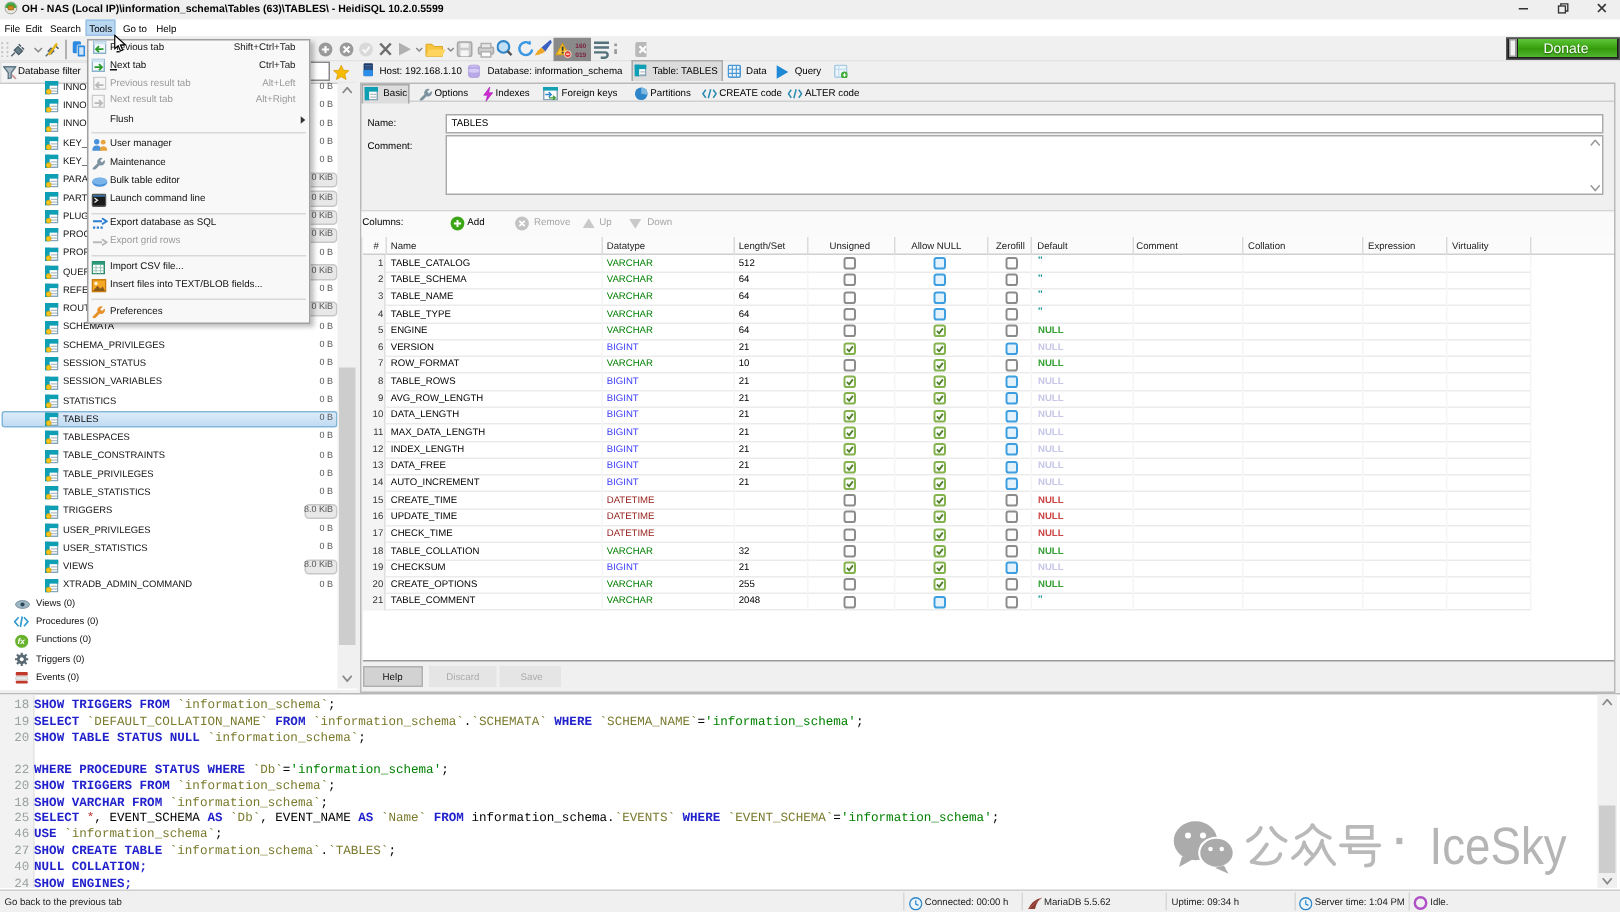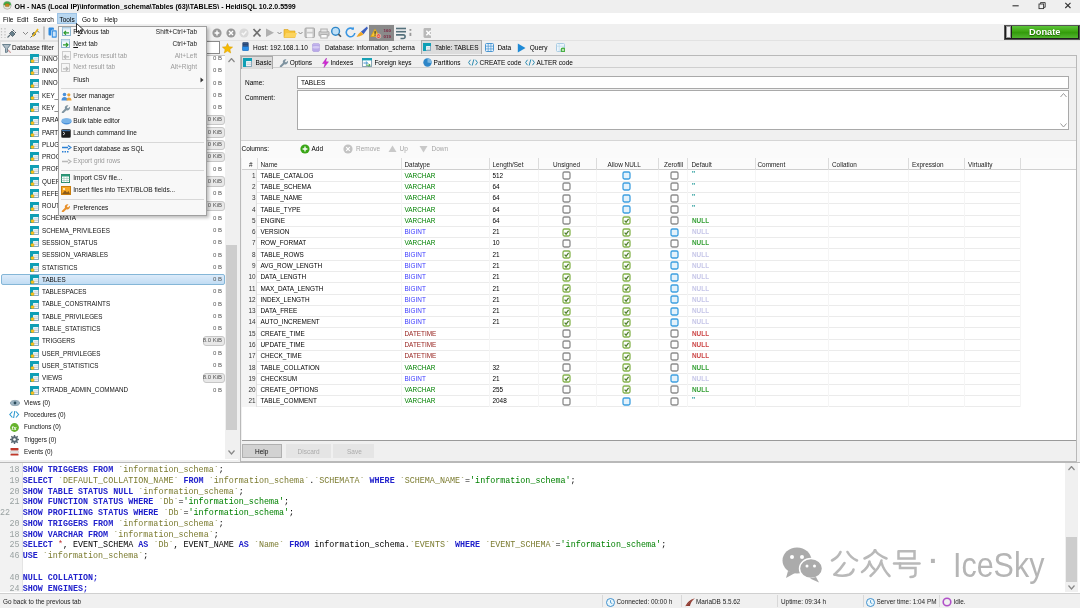--- a/index.html
+++ b/index.html
@@ -109,21 +109,21 @@
         <rect x="78.5" y="7.8" width="1.8" height="3.2"></rect>
       </g>
       <g transform="translate(92.5,3)">
         <rect x="0" y="0" width="10" height="10" rx="1.4" fill="#b9b9b9"></rect>
         <path d="M2.8 2.8 L7.2 7.2 M7.2 2.8 L2.8 7.2" stroke="#fff" stroke-width="1.5"></path>
       </g>
     </svg>
 <div style="position:absolute;left:1004px;top:24.5px;width:76px;height:15px;background:#1c1c1c;border:1px solid #555;"></div>
 <div style="position:absolute;left:1005.5px;top:26px;width:5px;height:12px;background:#f2f2f2;border:1px solid #999;"></div>
 <div style="position:absolute;left:1012px;top:26px;width:66px;height:12px;background:linear-gradient(180deg,#5cc63a,#3da512 45%,#349c0c 55%,#52b52f);"></div>
-<div style="position:absolute;left:1029px;top:27px;font-size:9.3px;color:#fff;font-weight:bold;white-space:nowrap;text-shadow:0 1px 1px #1a5a00;text-align:center;">Donate</div>
+<div style="position:absolute;left:1029px;top:27px;font-size:9.3px;color:#fff;font-weight:normal;white-space:nowrap;text-shadow:0 1px 1px #1a5a00;text-align:center;">Donate</div>
 <div style="position:absolute;left:0;top:41px;width:1080px;height:13.5px;background:#f0f0f0;"></div>
 <div style="position:absolute;left:0;top:41px;width:113px;height:13.5px;background:#f4f4f4;border:1px solid #e2e2e2;border-bottom:none;"></div>
 <svg style="position:absolute;left:2px;top:43.5px;" width="9" height="9" viewBox="0 0 9 9">
       <path d="M0.5 0.5 L8.5 0.5 L5.5 4.5 L5.5 8 L3.5 8.5 L3.5 4.5 Z" fill="#aebcc6" stroke="#5f7886" stroke-width="0.9"></path>
       <path d="M6 6 L8.8 8.8" stroke="#c99" stroke-width="1.2"></path>
     </svg>
 <div style="position:absolute;left:12px;top:44.4px;font-size:6.5px;color:#000;font-weight:normal;white-space:nowrap;">Database filter</div>
 <div style="position:absolute;left:206px;top:41px;width:14px;height:12.5px;background:#fff;border:1px solid #8a8a8a;"></div>
 <svg style="position:absolute;left:222px;top:42.5px;" width="11" height="11" viewBox="0 0 11 11">
       <path d="M5.5 0.5 L7 3.8 L10.6 4.1 L7.9 6.5 L8.7 10 L5.5 8.1 L2.3 10 L3.1 6.5 L0.4 4.1 L4 3.8 Z" fill="#f6bb00" stroke="#d89c00" stroke-width="0.5"></path>
@@ -945,26 +945,26 @@
 <div style="position:absolute;left:255px;top:447.5px;font-size:6.5px;color:#111;font-weight:normal;white-space:nowrap;">Help</div>
 <div style="position:absolute;left:286.3px;top:443.7px;width:44.4px;height:14.1px;background:#e5e5e5;"></div>
 <div style="position:absolute;left:297.5px;top:447.5px;font-size:6.5px;color:#ababab;font-weight:normal;white-space:nowrap;">Discard</div>
 <div style="position:absolute;left:333.3px;top:443.7px;width:41px;height:14.1px;background:#e5e5e5;"></div>
 <div style="position:absolute;left:347px;top:447.5px;font-size:6.5px;color:#ababab;font-weight:normal;white-space:nowrap;">Save</div>
 <div style="position:absolute;left:0;top:462px;width:1080px;height:131px;background:#fff;border-top:1px solid #b9b9b9;"></div>
 <div style="position:absolute;left:0;top:463px;width:22.5px;height:129px;background:#f2f2f2;border-right:1px solid #e4e4e4;"></div>
 <div class="mono" style="position:absolute;left:0;top:464.9px;font-size:8.4px;white-space:nowrap;"><span style="display:inline-block;width:19.5px;text-align:right;color:#9aa2a2">18</span><span style="margin-left:3.2px"><b style="color:#2222cc">SHOW TRIGGERS FROM</b> <span style="color:#7a7a2e">`information_schema`</span>;</span></div>
 <div class="mono" style="position:absolute;left:0;top:475.7px;font-size:8.4px;white-space:nowrap;"><span style="display:inline-block;width:19.5px;text-align:right;color:#9aa2a2">19</span><span style="margin-left:3.2px"><b style="color:#2222cc">SELECT</b> <span style="color:#7a7a2e">`DEFAULT_COLLATION_NAME`</span> <b style="color:#2222cc">FROM</b> <span style="color:#7a7a2e">`information_schema`</span>.<span style="color:#7a7a2e">`SCHEMATA`</span> <b style="color:#2222cc">WHERE</b> <span style="color:#7a7a2e">`SCHEMA_NAME`</span>=<span style="color:#008000">'information_schema'</span>;</span></div>
 <div class="mono" style="position:absolute;left:0;top:486.5px;font-size:8.4px;white-space:nowrap;"><span style="display:inline-block;width:19.5px;text-align:right;color:#9aa2a2">20</span><span style="margin-left:3.2px"><b style="color:#2222cc">SHOW TABLE STATUS NULL</b> <span style="color:#7a7a2e">`information_schema`</span>;</span></div>
-<div class="mono" style="position:absolute;left:0;top:497.2px;font-size:8.4px;white-space:nowrap;"><span style="display:inline-block;width:19.5px;text-align:right;color:#9aa2a2">21</span><span style="margin-left:3.2px"><b style="color:#2222cc">SHOW FUNCTION STATUS WHERE</b> <span style="color:#7a7a2e">`Db`</span>=<span style="color:#008000">'information_schema'</span>;</span></div>
-<div class="mono" style="position:absolute;left:0;top:508.0px;font-size:8.4px;white-space:nowrap;"><span style="display:inline-block;width:19.5px;color:#9aa2a2">22</span><span style="margin-left:3.2px"><b style="color:#2222cc">SHOW PROFILING STATUS WHERE</b> <span style="color:#7a7a2e">`Db`</span>=<span style="color:#008000">'information_schema'</span>;</span></div>
+<div class="mono" style="position:absolute;left:0;top:508.0px;font-size:8.4px;white-space:nowrap;"><span style="display:inline-block;width:19.5px;text-align:right;color:#9aa2a2">22</span><span style="margin-left:3.2px"><b style="color:#2222cc">WHERE PROCEDURE STATUS WHERE</b> <span style="color:#7a7a2e">`Db`</span>=<span style="color:#008000">'information_schema'</span>;</span></div>
 <div class="mono" style="position:absolute;left:0;top:518.8px;font-size:8.4px;white-space:nowrap;"><span style="display:inline-block;width:19.5px;text-align:right;color:#9aa2a2">20</span><span style="margin-left:3.2px"><b style="color:#2222cc">SHOW TRIGGERS FROM</b> <span style="color:#7a7a2e">`information_schema`</span>;</span></div>
 <div class="mono" style="position:absolute;left:0;top:529.6px;font-size:8.4px;white-space:nowrap;"><span style="display:inline-block;width:19.5px;text-align:right;color:#9aa2a2">18</span><span style="margin-left:3.2px"><b style="color:#2222cc">SHOW VARCHAR FROM</b> <span style="color:#7a7a2e">`information_schema`</span>;</span></div>
 <div class="mono" style="position:absolute;left:0;top:540.4px;font-size:8.4px;white-space:nowrap;"><span style="display:inline-block;width:19.5px;text-align:right;color:#9aa2a2">25</span><span style="margin-left:3.2px"><b style="color:#2222cc">SELECT</b> <span style="color:#c03030">*</span>, EVENT_SCHEMA <b style="color:#2222cc">AS</b> <span style="color:#7a7a2e">`Db`</span>, EVENT_NAME <b style="color:#2222cc">AS</b> <span style="color:#7a7a2e">`Name`</span> <b style="color:#2222cc">FROM</b> information_schema.<span style="color:#7a7a2e">`EVENTS`</span> <b style="color:#2222cc">WHERE</b> <span style="color:#7a7a2e">`EVENT_SCHEMA`</span>=<span style="color:#008000">'information_schema'</span>;</span></div>
 <div class="mono" style="position:absolute;left:0;top:551.1px;font-size:8.4px;white-space:nowrap;"><span style="display:inline-block;width:19.5px;text-align:right;color:#9aa2a2">46</span><span style="margin-left:3.2px"><b style="color:#2222cc">USE</b> <span style="color:#7a7a2e">`information_schema`</span>;</span></div>
+<div class="mono" style="position:absolute;left:0;top:561.9px;font-size:8.4px;white-space:nowrap;"><span style="display:inline-block;width:19.5px;text-align:right;color:#9aa2a2">27</span><span style="margin-left:3.2px"><b style="color:#2222cc">SHOW CREATE TABLE</b> <span style="color:#7a7a2e">`information_schema`</span>.<span style="color:#7a7a2e">`TABLES`</span>;</span></div>
 <div class="mono" style="position:absolute;left:0;top:572.7px;font-size:8.4px;white-space:nowrap;"><span style="display:inline-block;width:19.5px;text-align:right;color:#9aa2a2">40</span><span style="margin-left:3.2px"><b style="color:#2222cc">NULL COLLATION;</b></span></div>
 <div class="mono" style="position:absolute;left:0;top:583.5px;font-size:8.4px;white-space:nowrap;"><span style="display:inline-block;width:19.5px;text-align:right;color:#9aa2a2">24</span><span style="margin-left:3.2px"><b style="color:#2222cc">SHOW ENGINES;</b></span></div>
 <svg style="position:absolute;left:782px;top:547px;" width="42" height="36" viewBox="0 0 42 36">
       <ellipse cx="15" cy="13.5" rx="14.5" ry="13" fill="#ababab"></ellipse>
       <path d="M6 24 L4 31 L13 26 Z" fill="#ababab"></path>
       <circle cx="10" cy="10" r="2" fill="#fff"></circle>
       <circle cx="20" cy="10" r="2" fill="#fff"></circle>
       <ellipse cx="29" cy="21.5" rx="11.5" ry="10" fill="#ababab" stroke="#fff" stroke-width="1.4"></ellipse>
       <path d="M34 30 L37 35.5 L28 31.5 Z" fill="#ababab"></path>
       <circle cx="25" cy="19" r="1.5" fill="#fff"></circle>

